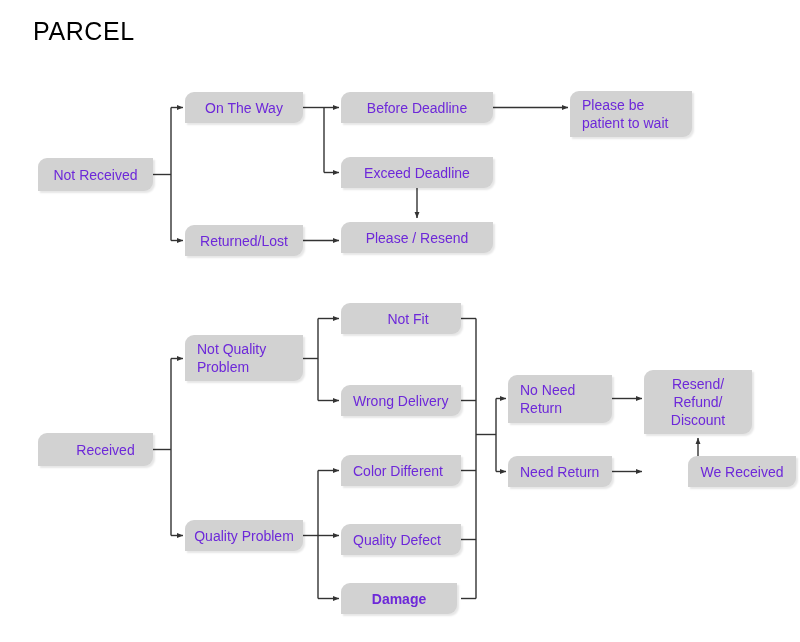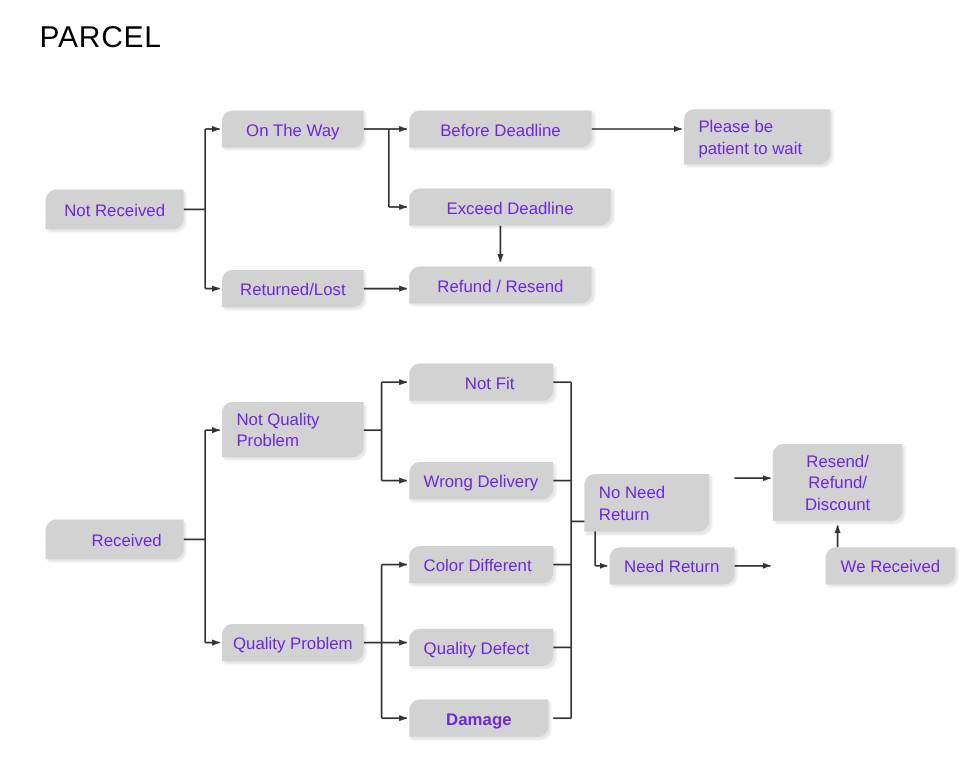--- a/index.html
+++ b/index.html
@@ -132,25 +132,25 @@
   <div class="node al-center" style="left:185px;top:92px;width:118px;height:31px;">
     <span class="txt">On The Way</span>
   </div>
   <div class="node al-center" style="left:185px;top:225px;width:118px;height:31px;">
     <span class="txt">Returned/Lost</span>
   </div>
 
   <div class="node al-center" style="left:341px;top:92px;width:152px;height:31px;">
     <span class="txt">Before Deadline</span>
   </div>
-  <div class="node al-center" style="left:341px;top:157px;width:168px;height:31px;">
+  <div class="node al-center" style="left:341px;top:157px;width:152px;height:31px;">
     <span class="txt">Exceed Deadline</span>
   </div>
   <div class="node al-center" style="left:341px;top:222px;width:152px;height:31px;">
-    <span class="txt">Refund / Resend</span>
+    <span class="txt">Please / Resend</span>
   </div>
 
   <div class="node al-left" style="left:570px;top:91px;width:122px;height:46px;">
     <span class="txt">Please be
 patient to wait</span>
   </div>
 
   <div class="node al-center" style="left:38px;top:433px;width:115px;height:33px;padding-left:20px;">
     <span class="txt">Received</span>
   </div>
@@ -172,21 +172,21 @@
   <div class="node al-left" style="left:341px;top:455px;width:120px;height:31px;">
     <span class="txt">Color Different</span>
   </div>
   <div class="node al-left" style="left:341px;top:524px;width:120px;height:31px;">
     <span class="txt">Quality Defect</span>
   </div>
   <div class="node al-center" style="left:341px;top:583px;width:116px;height:31px;font-weight:bold;">
     <span class="txt">Damage</span>
   </div>
 
-  <div class="node al-left" style="left:487px;top:375px;width:104px;height:48px;margin-top:20px;">
+  <div class="node al-left" style="left:508px;top:375px;width:104px;height:48px;">
     <span class="txt">No Need
 Return</span>
   </div>
   <div class="node al-left" style="left:508px;top:456px;width:104px;height:31px;">
     <span class="txt">Need Return</span>
   </div>
 
   <div class="node al-center" style="left:644px;top:370px;width:108px;height:64px;">
     <span class="txt">Resend/
 Refund/

